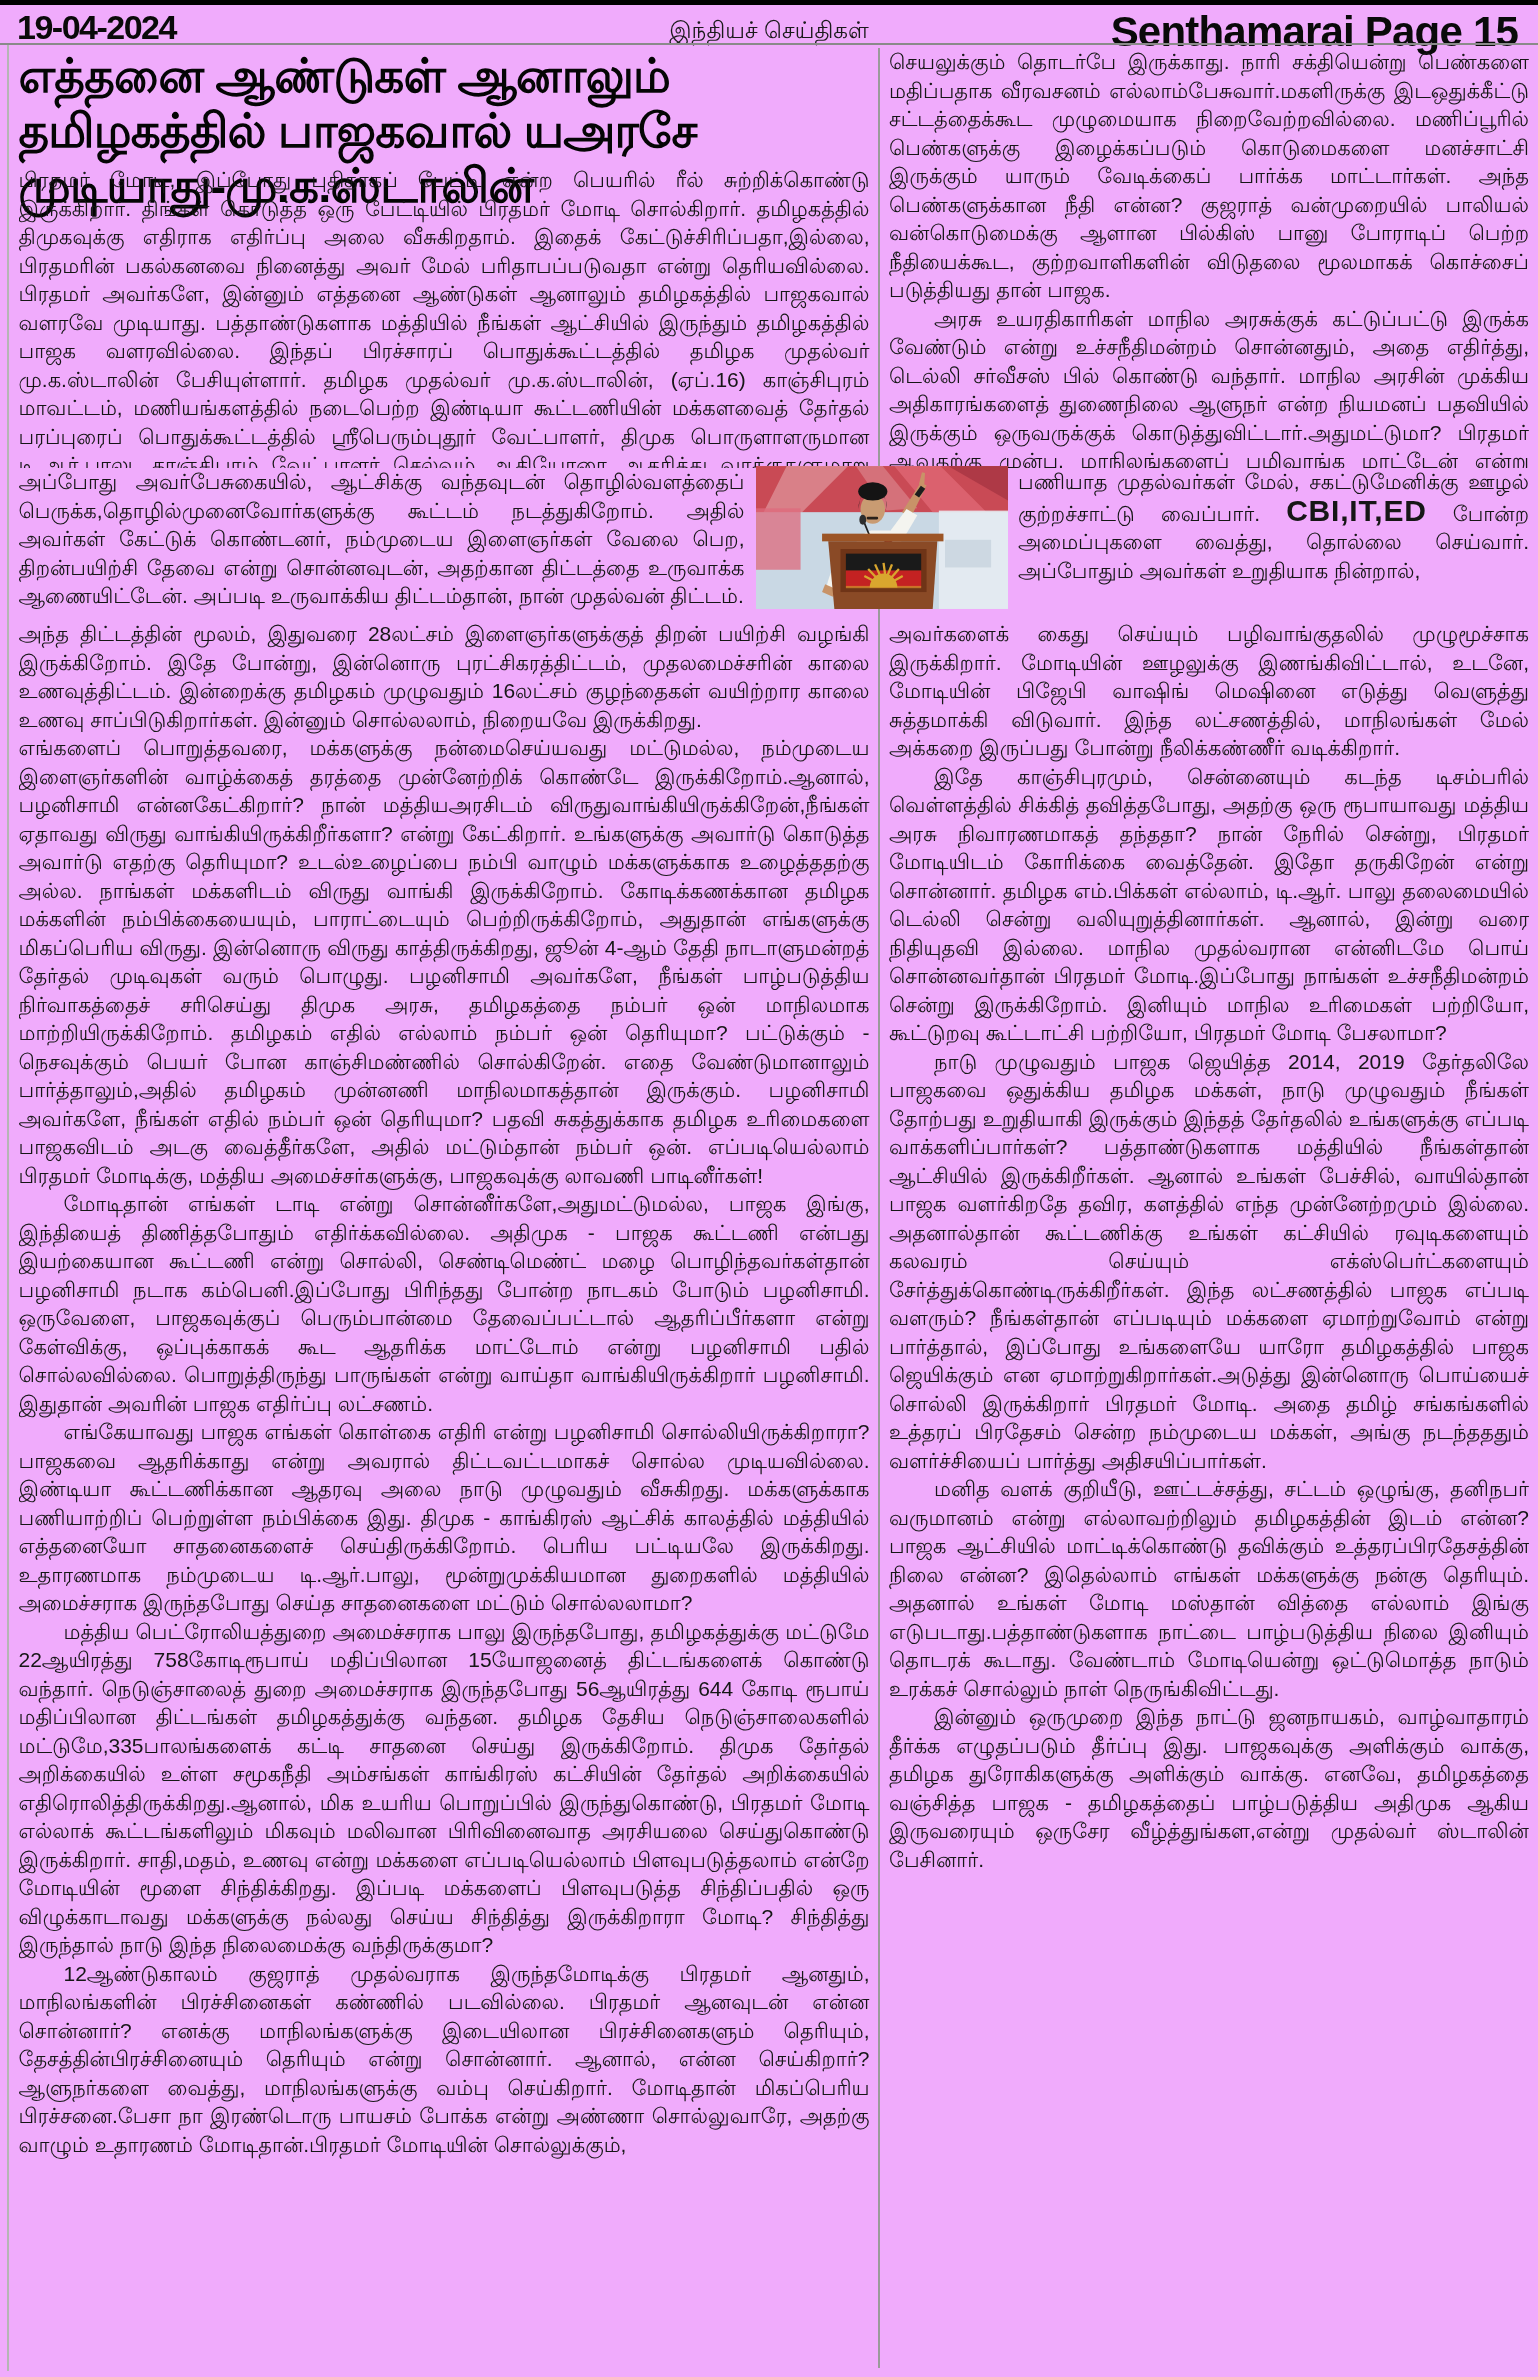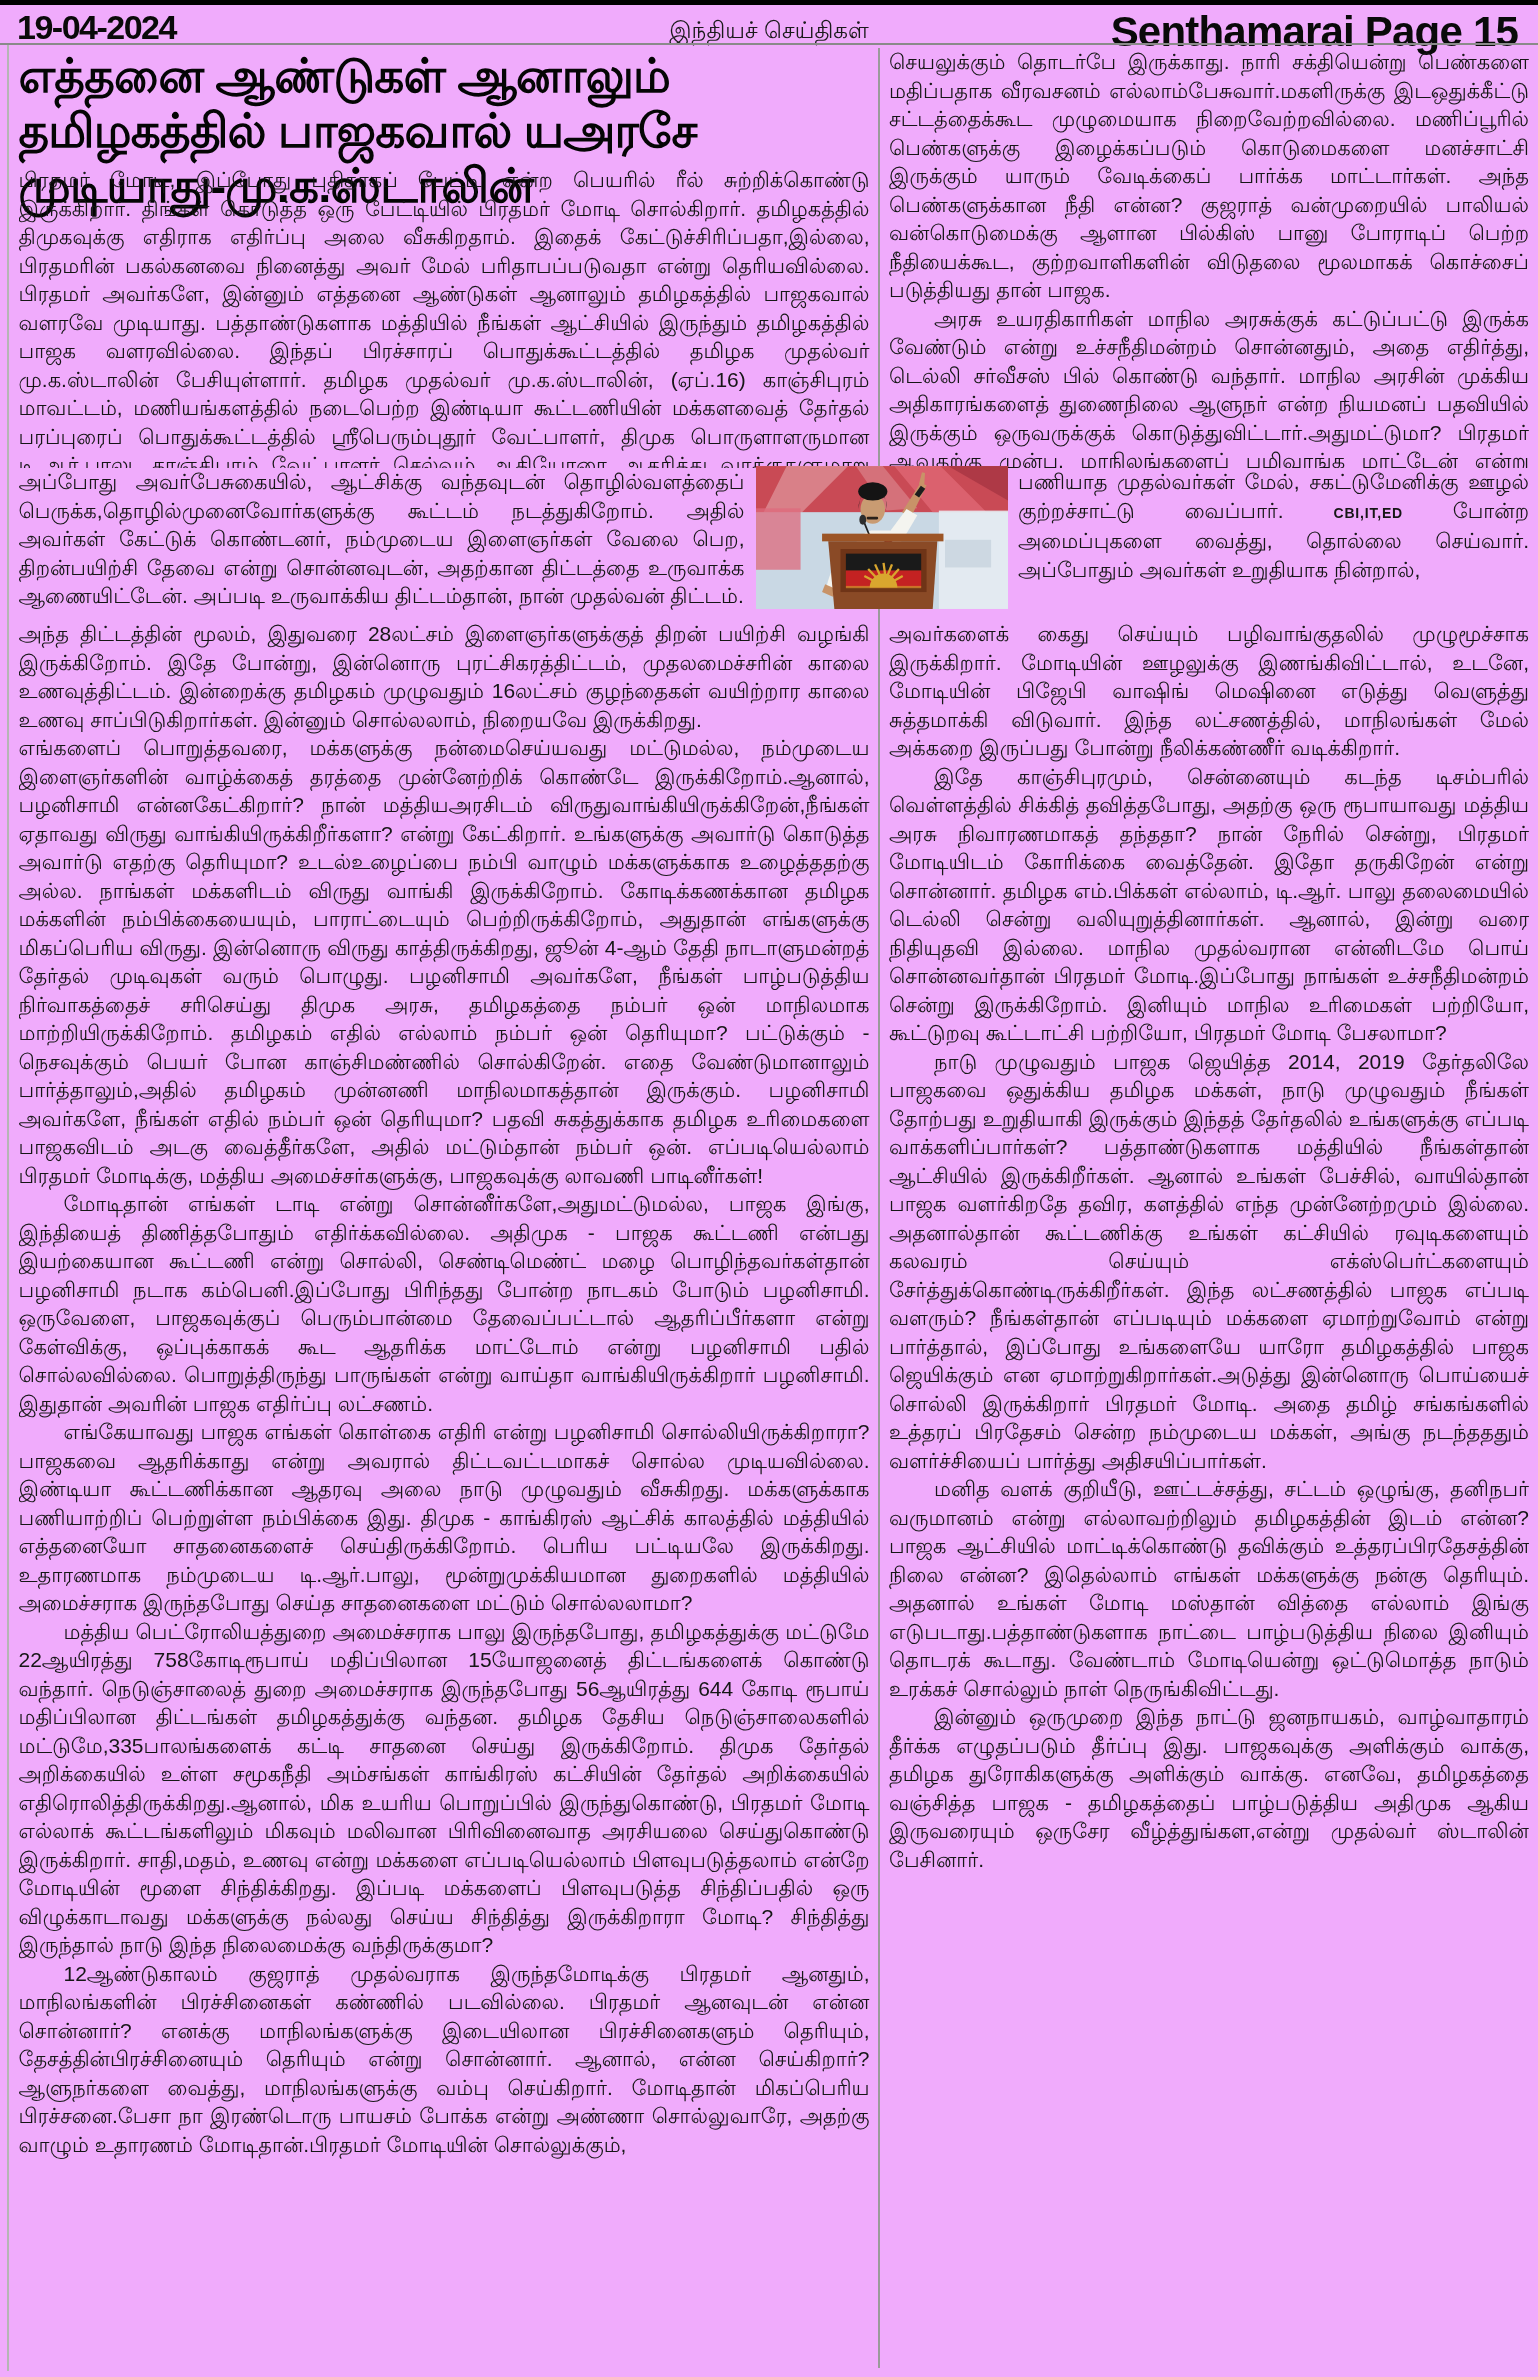--- a/index.html
+++ b/index.html
@@ -22,21 +22,21 @@
   .col-left  { position:absolute; left:18.5px;  top:166px; width:851px; }
   .col-right { position:absolute; left:889px; top:48px;  width:640px; }
   .para { margin:0; font-size:21px; line-height:28.5px; text-align:justify; color:#161616; }
   .para.indent { text-indent:45px; }
   .seg1  { height:302px;  overflow:hidden; }
   .seg2  { height:152px;  width:726px; overflow:hidden; }
   .seg3  { overflow:hidden; max-height:1752px; }
   .rseg1 { height:420px;  overflow:hidden; }
   .rseg2 { height:152px;  margin-left:129px; overflow:hidden; }
   .rseg3 { overflow:hidden; max-height:1748px; }
-  .boldphrase { font-weight:bold; font-size:14px; letter-spacing:0.8px; }
+  .boldphrase { font-weight:bold; font-size:30px; letter-spacing:0.8px; }
   .photo {
     position:absolute; left:756px; top:466px; width:252px; height:143px;
     z-index:3; background:#c9d8e4; overflow:hidden;
   }
   .photo svg { display:block; }
 </style>
 </head>
 <body>
 
 <div class="page">

